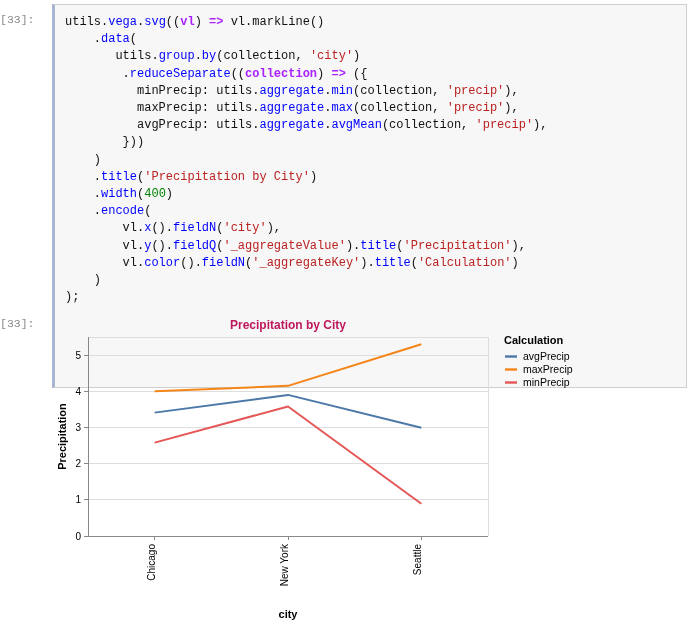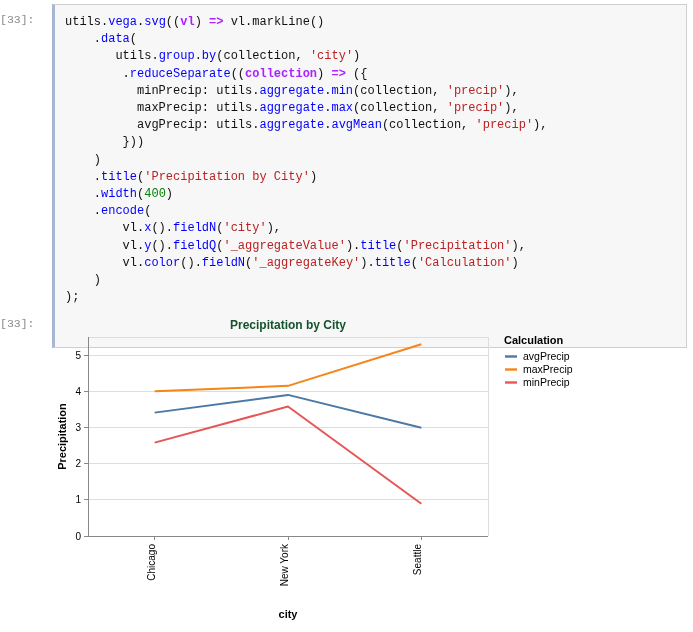--- a/index.html
+++ b/index.html
@@ -39,21 +39,21 @@
   .prompt-out {
     left: 0;
     top: 317px;
     width: 45px;
   }
   .code-area {
     position: absolute;
     left: 52px;
     top: 4px;
     width: 635px;
-    height: 344px;
+    height: 384px;
     background: #f7f7f7;
     border: 1px solid #cfcfcf;
     border-left: 3px solid #a7b6d2;
     box-sizing: border-box;
     overflow: hidden;
   }
   pre.code {
     margin: 0;
     padding: 9px 0 0 10px;
     font-family: "Liberation Mono", monospace;
@@ -78,21 +78,21 @@
     height: 322px;
   }
   .chart-title {
     position: absolute;
     left: 36px;
     top: 8px;
     width: 400px;
     text-align: center;
     font-size: 12px;
     font-weight: bold;
-    color: #14532d;
+    color: #be185d;
     font-family: "Liberation Sans", sans-serif;
   }
   svg.chart {
     position: absolute;
     left: 0;
     top: 0;
   }
   .axis-line   { stroke: #888888; stroke-width: 1; shape-rendering: crispEdges; }
   .grid-line   { stroke: #dddddd; stroke-width: 1; shape-rendering: crispEdges; }
   .tick-mark   { stroke: #888888; stroke-width: 1; shape-rendering: crispEdges; }

